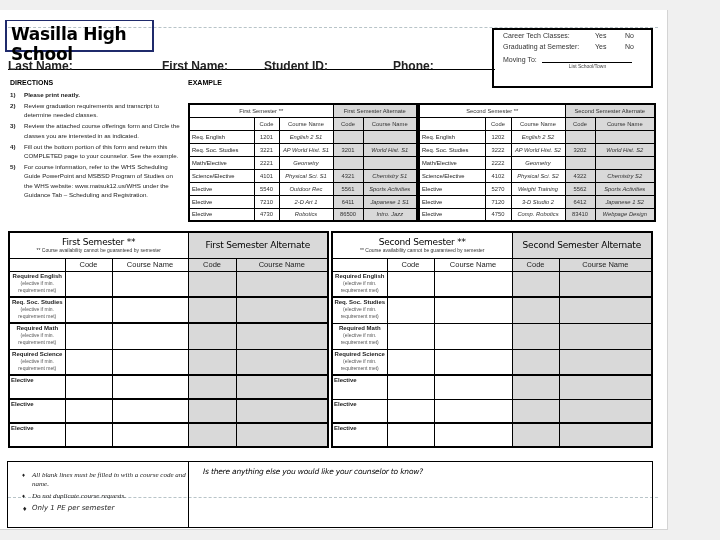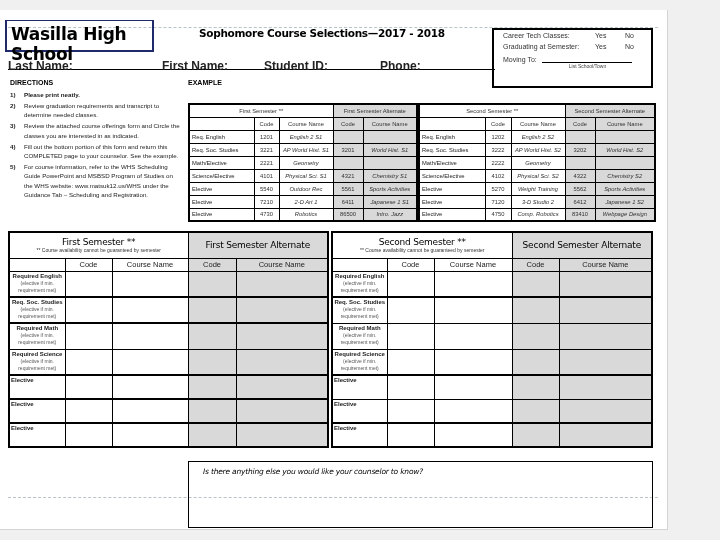--- a/index.html
+++ b/index.html
@@ -60,21 +60,20 @@
 </head>
 <body>
 
 <div class="page">
   <div class="dash-top"></div>
   <div class="dash-bot"></div>
 
   <div class="school-box">
     <span>Wasilla High School</span>
   </div>
-  <div class="form-title">Sophomore Course Selections—2017 - 2018</div>
 
   <div class="consider-box">
     <div class="consider-row">
       <span class="q">Career Tech Classes:</span>
       <span class="y">Yes</span>
       <span class="n">No</span>
     </div>
     <div class="consider-row">
       <span class="q">Graduating at Semester:</span>
       <span class="y">Yes</span>
@@ -84,21 +83,21 @@
       <span>Moving To:</span>
       <span class="line"></span>
     </div>
     <div class="moving-sub">List School/Town</div>
   </div>
 
   <div class="info-row">
     <span style="left:0">Last Name:</span>
     <span style="left:154px">First Name:</span>
     <span style="left:256px">Student ID:</span>
-    <span style="left:372px">Phone:</span>
+    <span style="left:385px">Phone:</span>
   </div>
   <div style="position:absolute;left:420px;top:59px;width:75px;border-bottom:1px solid #000"></div>
 
   <div class="dir-title">DIRECTIONS</div>
   <div class="ex-title">EXAMPLE</div>
 
   <ul class="directions">
     <li>
         <span class="num">1)</span>
         <span class="first">Please print neatly.</span>
@@ -408,17 +407,22 @@
     <tr class="el thick">
           <td class="rl elec">Elective</td>
           <td></td>
           <td></td>
           <td class="alt"></td>
           <td class="alt"></td>
         </tr>
   </tbody>
     </table>
 
+  <ul class="notes-box">
+    <li>All blank lines must be filled in with a course code and name.</li>
+    <li>Do not duplicate course requests.</li>
+    <li class="last">Only 1 PE per semester</li>
+  </ul>
 
   <div class="counselor-box">
     <span>Is there anything else you would like your counselor to know?</span>
   </div>
 </div>
 
 </body></html>

